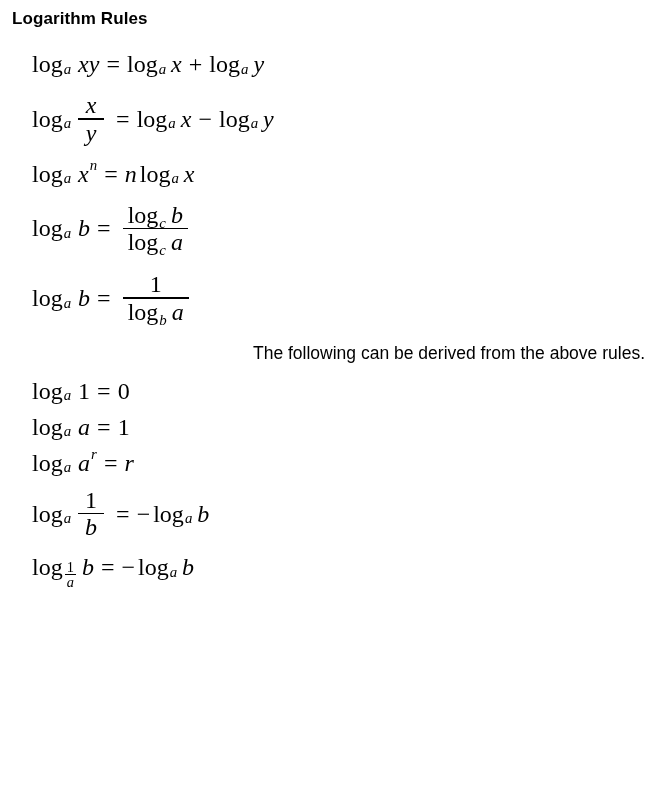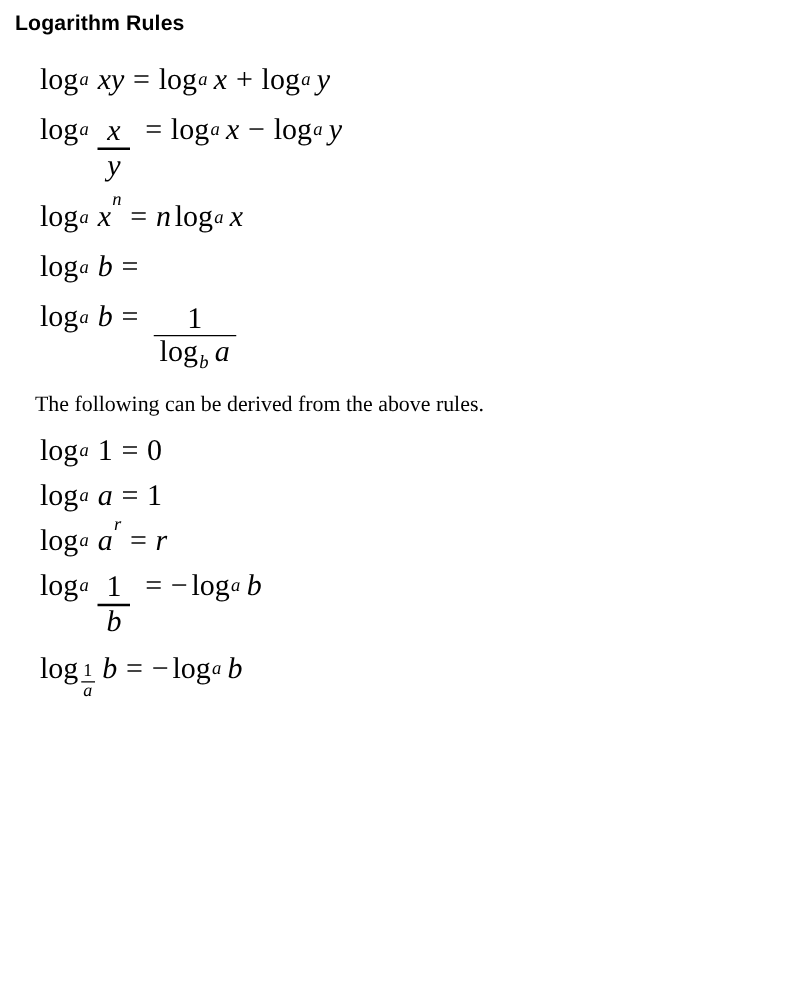--- a/index.html
+++ b/index.html
@@ -23,32 +23,34 @@
   }
   .doc-title {
     font-family: "Liberation Sans", sans-serif;
     font-weight: bold;
     font-size: 17px;
     line-height: 22px;
     margin: 0 0 14px 12px;
     letter-spacing: 0.1px;
   }
   .body-text {
-    font-family: Liberation Serif, serif;
+    font-family: Liberation Sans, sans-serif;
     font-size: 17.5px;
     line-height: 24px;
     margin: 16px 0 14px 28px;
+    text-align: right;
   }
   
   .eq {
     font-family: "Liberation Serif", serif;
     font-size: 24px;
     line-height: 1;
     margin-left: 32px;
     display: flex;
+    align-items: center;
     white-space: nowrap;
   }
   .eq-row-1 { margin-top: 22px; }
   .eq + .eq { margin-top: 16px; }
   .eq.tight + .eq.tight { margin-top: 12px; }
   .it {
     font-style: italic;
     font-family: Liberation Serif, serif;
   }
   .op {
@@ -178,20 +180,29 @@
     <span class="spacer-xs"></span>
     <span class="it">x</span>
   </div>
 
   <div class="eq">
     <span class="logname">log</span>
       <span class="sub">a</span>
     <span class="spacer-sm"></span>
     <span class="it">b</span>
     <span class="op">=</span>
+    <span class="frac">
+      <span class="num">
+        <span class="logname">log</span><span class="sub">c</span><span class="spacer-xs"></span><span class="it">b</span>
+      </span>
+      <span class="bar"></span>
+      <span class="den">
+        <span class="logname">log</span><span class="sub">c</span><span class="spacer-xs"></span><span class="it">a</span>
+      </span>
+    </span>
   </div>
 
   <div class="eq">
     <span class="logname">log</span>
       <span class="sub">a</span>
     <span class="spacer-sm"></span>
     <span class="it">b</span>
     <span class="op">=</span>
     <span class="frac">
       <span class="num">1</span>

